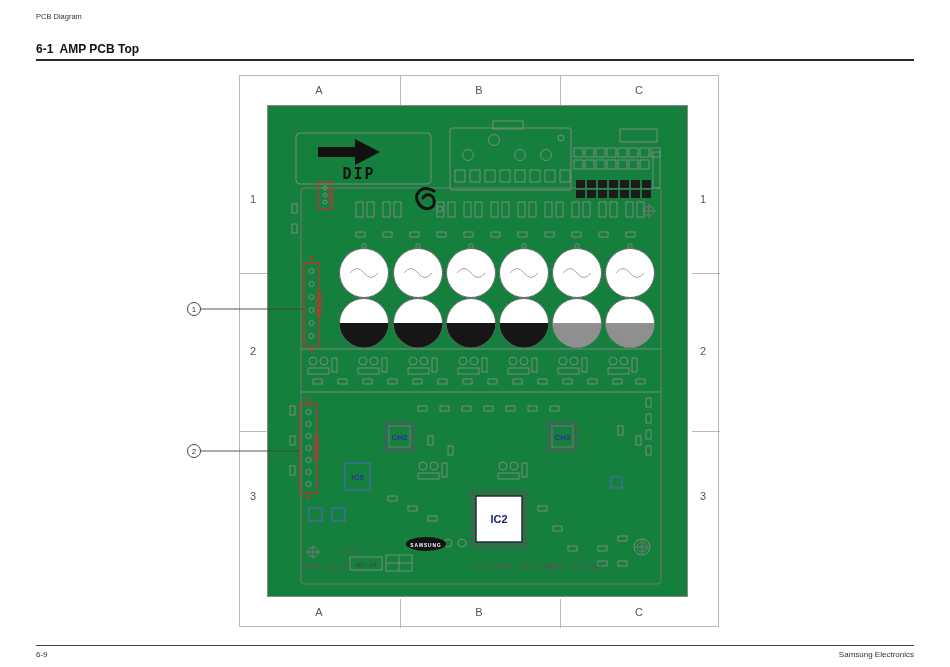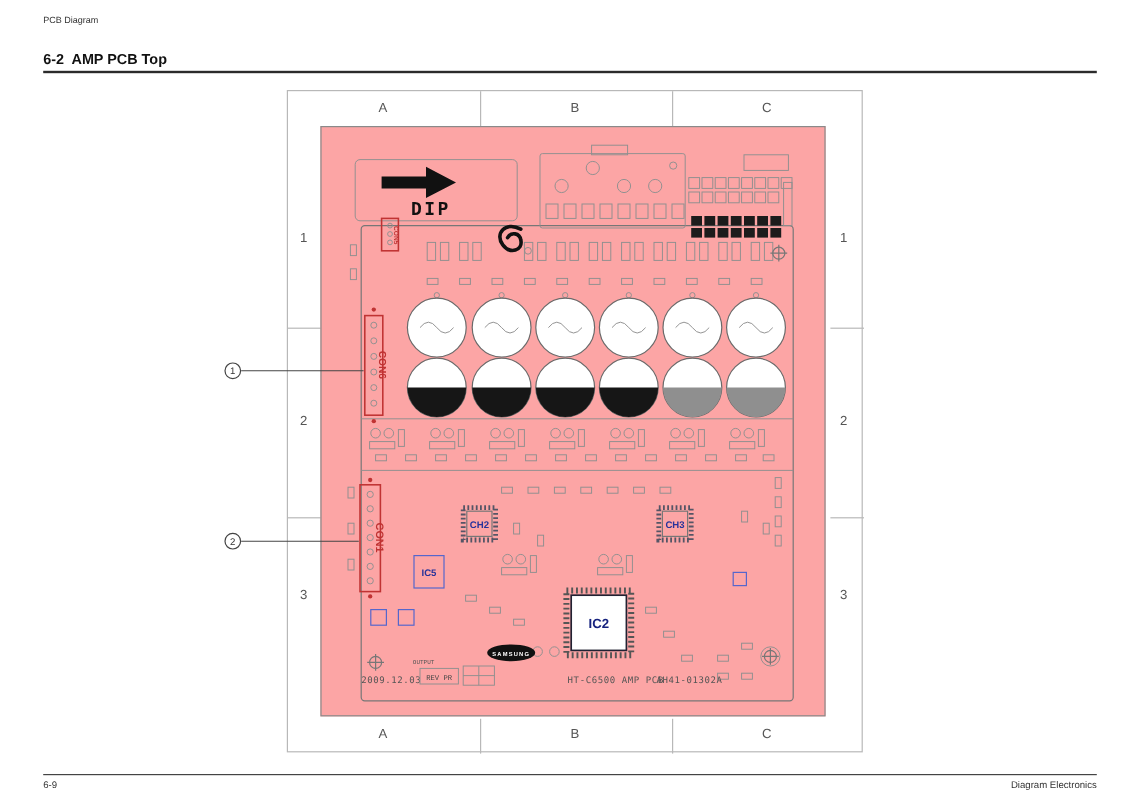--- a/index.html
+++ b/index.html
@@ -11,21 +11,21 @@
   .title-rule { position:absolute; left:36px; top:59px; width:878px; height:2px; background:#2b2b2b; }
   .footer-rule { position:absolute; left:36px; top:645px; width:878px; height:1px; background:#444; }
   .footer-left { position:absolute; left:36px; top:650px; font-size:8px; color:#333; }
   .footer-right { position:absolute; right:36px; top:650px; font-size:8px; color:#333; }
 
   .frame { position:absolute; left:239px; top:75px; width:480px; height:552px; border:1px solid #b8b8b8; }
   .tick { position:absolute; background:#b8b8b8; }
   .glabel { position:absolute; font-size:11px; color:#555; transform:translate(-50%,-50%); }
 
   .pcbbox { position:absolute; left:267px; top:105px; width:421px; height:492px;
-            border:1px solid #8a8a8a; background:#fca5a5; }
+            border:1px solid #8a8a8a; background:#15803d; }
 
   .overlay { position:absolute; left:0; top:0; pointer-events:none; z-index:5; }
 
   
   .s-line  { fill:none; stroke:#8f8f8f; stroke-width:0.8; }
   .s-line2 { fill:none; stroke:#777;    stroke-width:1; }
   .s-dark  { fill:#1c1c1c; stroke:none; }
   .s-red   { fill:none; stroke:#c03333; stroke-width:1.3; }
   .s-blue  { fill:none; stroke:#5566cc; stroke-width:1; }
   .cap     { fill:#fff; stroke:#6a6a6a; stroke-width:1; }
@@ -45,21 +45,21 @@
   .t-callout{ font:8px "Liberation Sans", sans-serif; fill:#333; }
   .callout-line { stroke:#444; stroke-width:0.9; }
   .callout-circ { fill:#fff; stroke:#444; stroke-width:1; }
 </style>
 </head>
 <body>
 
 <div class="page">
 
   <div class="hdr-small">PCB Diagram</div>
-  <div class="title">6-2  AMP PCB Top</div>
+  <div class="title">6-1  AMP PCB Top</div>
   <div class="title-rule"></div>
 
   <div class="frame">
     <div class="tick" style="left:160px;top:0;width:1px;height:30px;"></div>
     <div class="tick" style="left:320px;top:0;width:1px;height:30px;"></div>
     <div class="tick" style="left:160px;top:523px;width:1px;height:29px;"></div>
     <div class="tick" style="left:320px;top:523px;width:1px;height:29px;"></div>
     <div class="tick" style="left:0;top:197px;width:28px;height:1px;"></div>
     <div class="tick" style="left:0;top:355px;width:28px;height:1px;"></div>
     <div class="tick" style="left:452px;top:197px;width:28px;height:1px;"></div>
@@ -384,15 +384,15 @@
     <line x1="201" y1="309" x2="303" y2="309" class="callout-line"></line>
     <circle cx="194" cy="309" r="6.5" class="callout-circ"></circle>
     <text x="194" y="312" text-anchor="middle" class="t-callout">1</text>
     <line x1="201" y1="451" x2="299" y2="451" class="callout-line"></line>
     <circle cx="194" cy="451" r="6.5" class="callout-circ"></circle>
     <text x="194" y="454" text-anchor="middle" class="t-callout">2</text>
   </svg>
 
   <div class="footer-rule"></div>
   <div class="footer-left">6-9</div>
-  <div class="footer-right">Diagram Electronics</div>
+  <div class="footer-right">Samsung Electronics</div>
 
 </div>
 
 </body></html>

